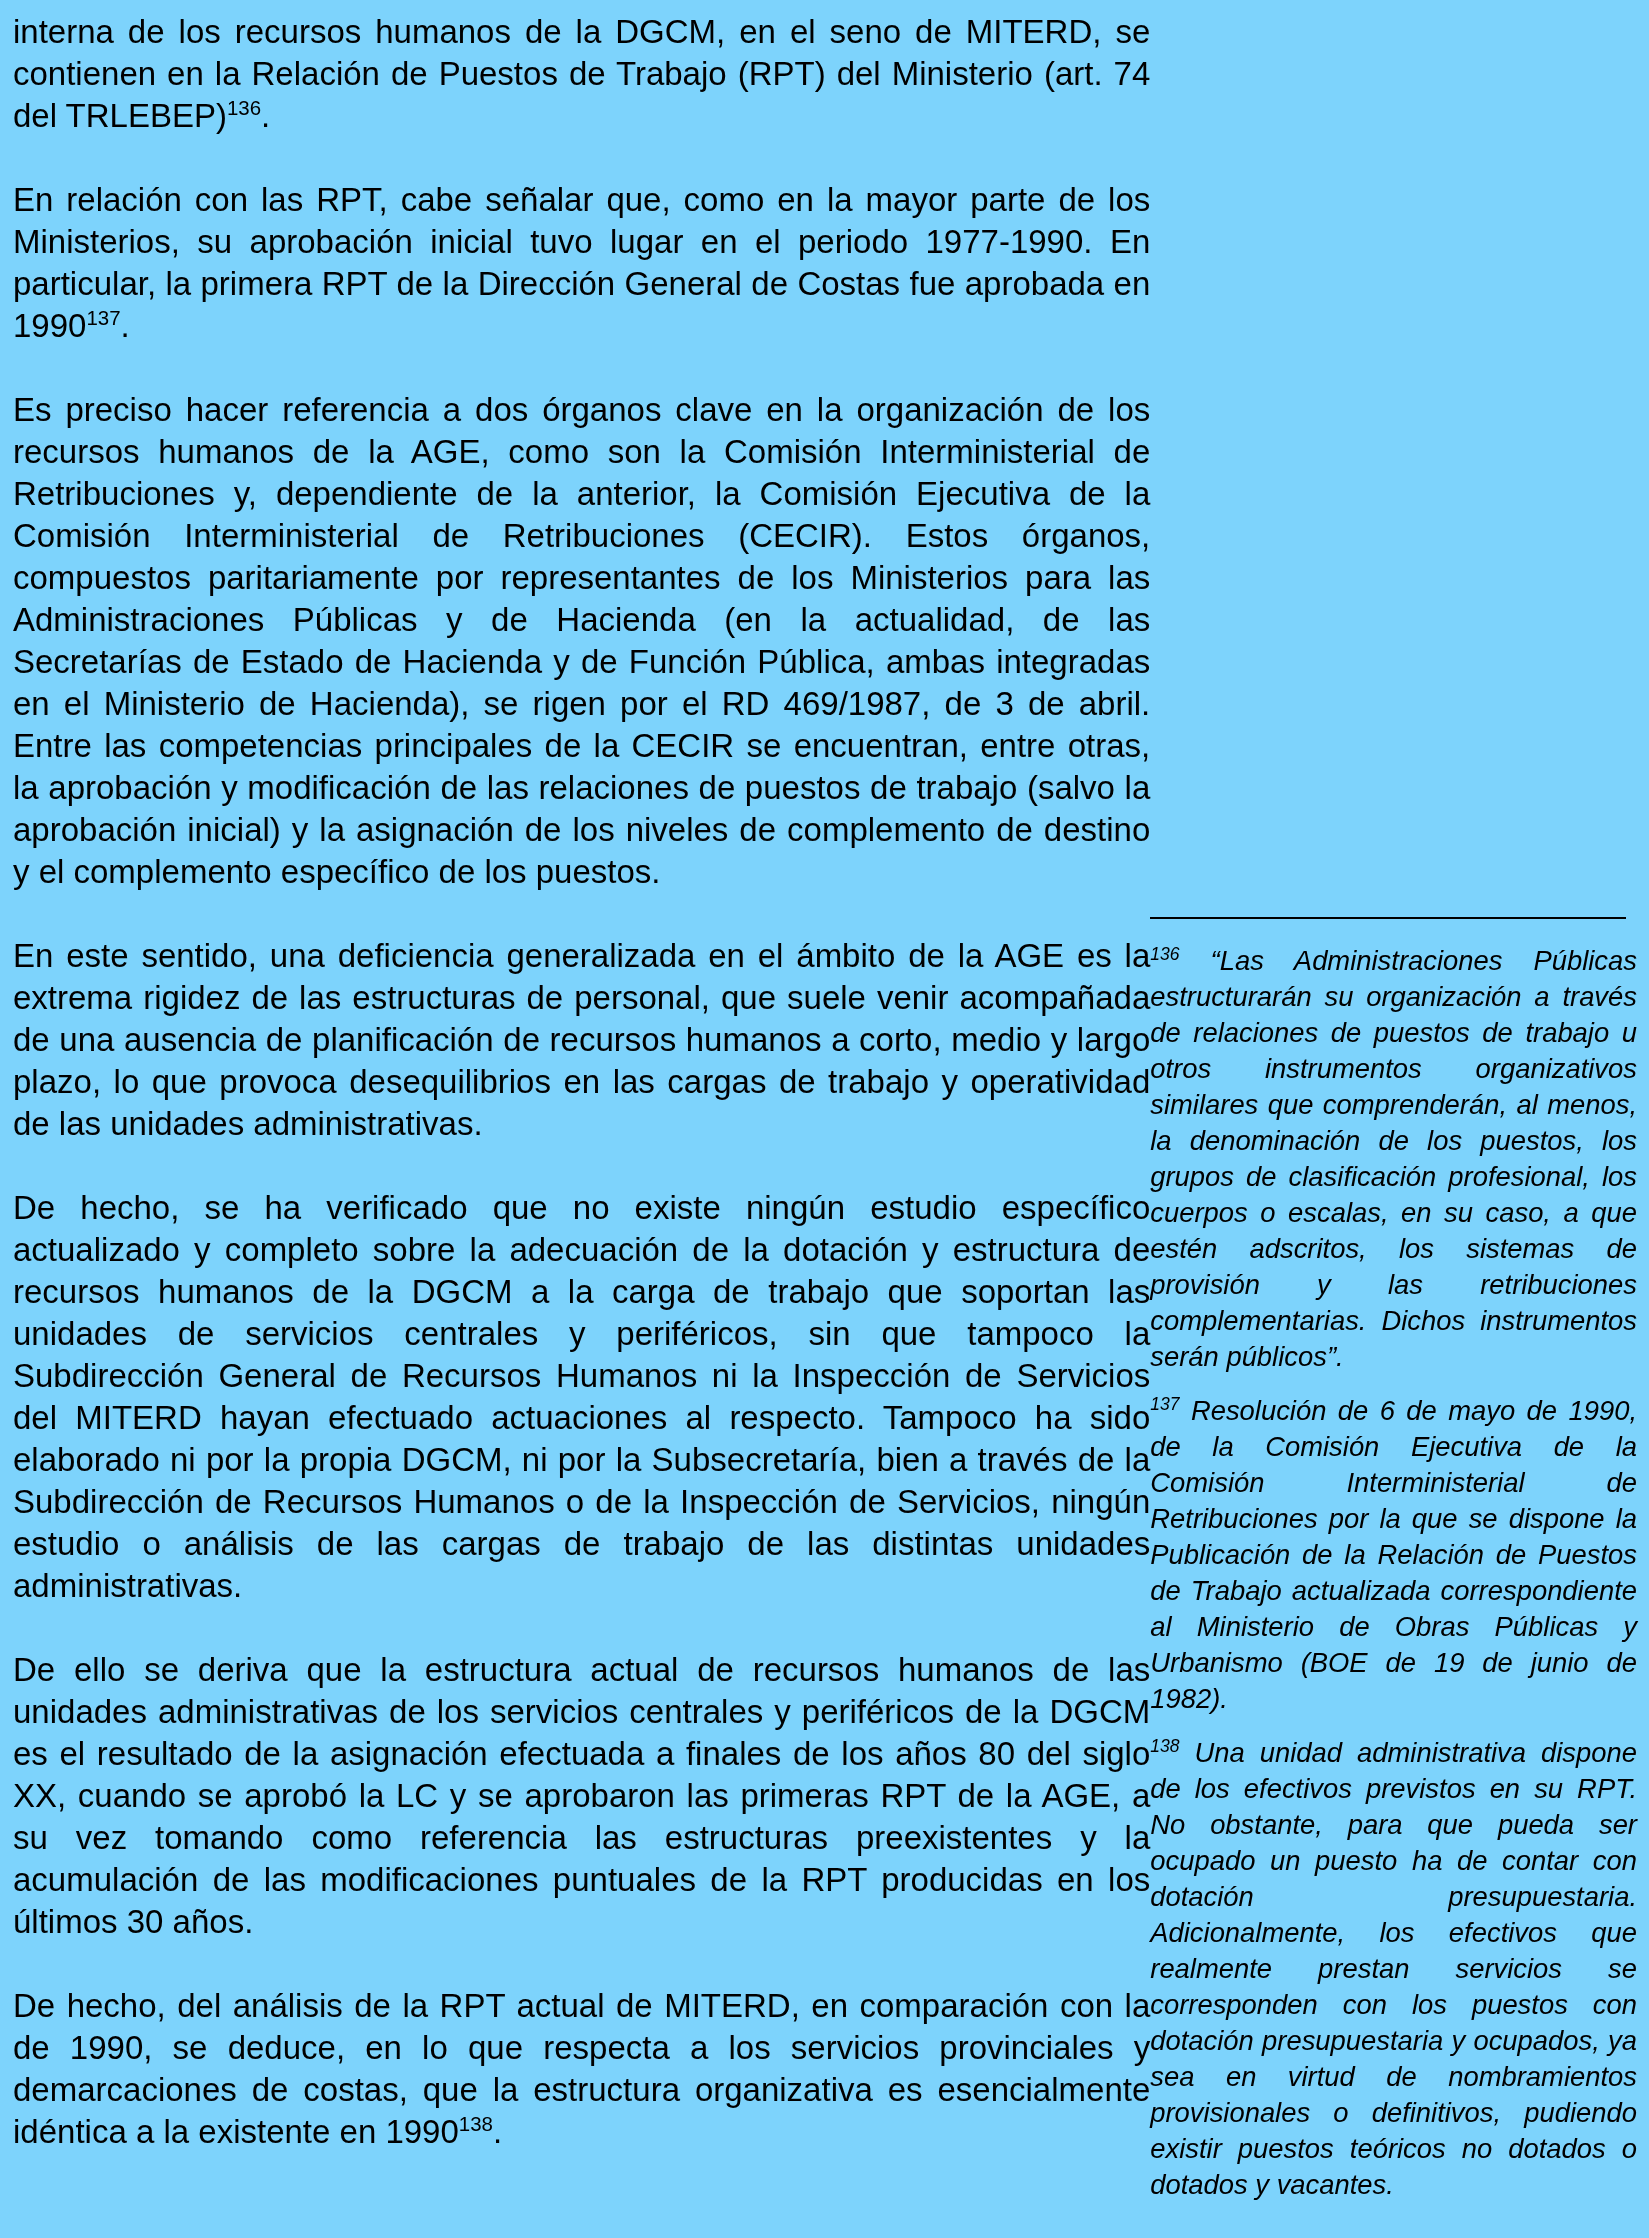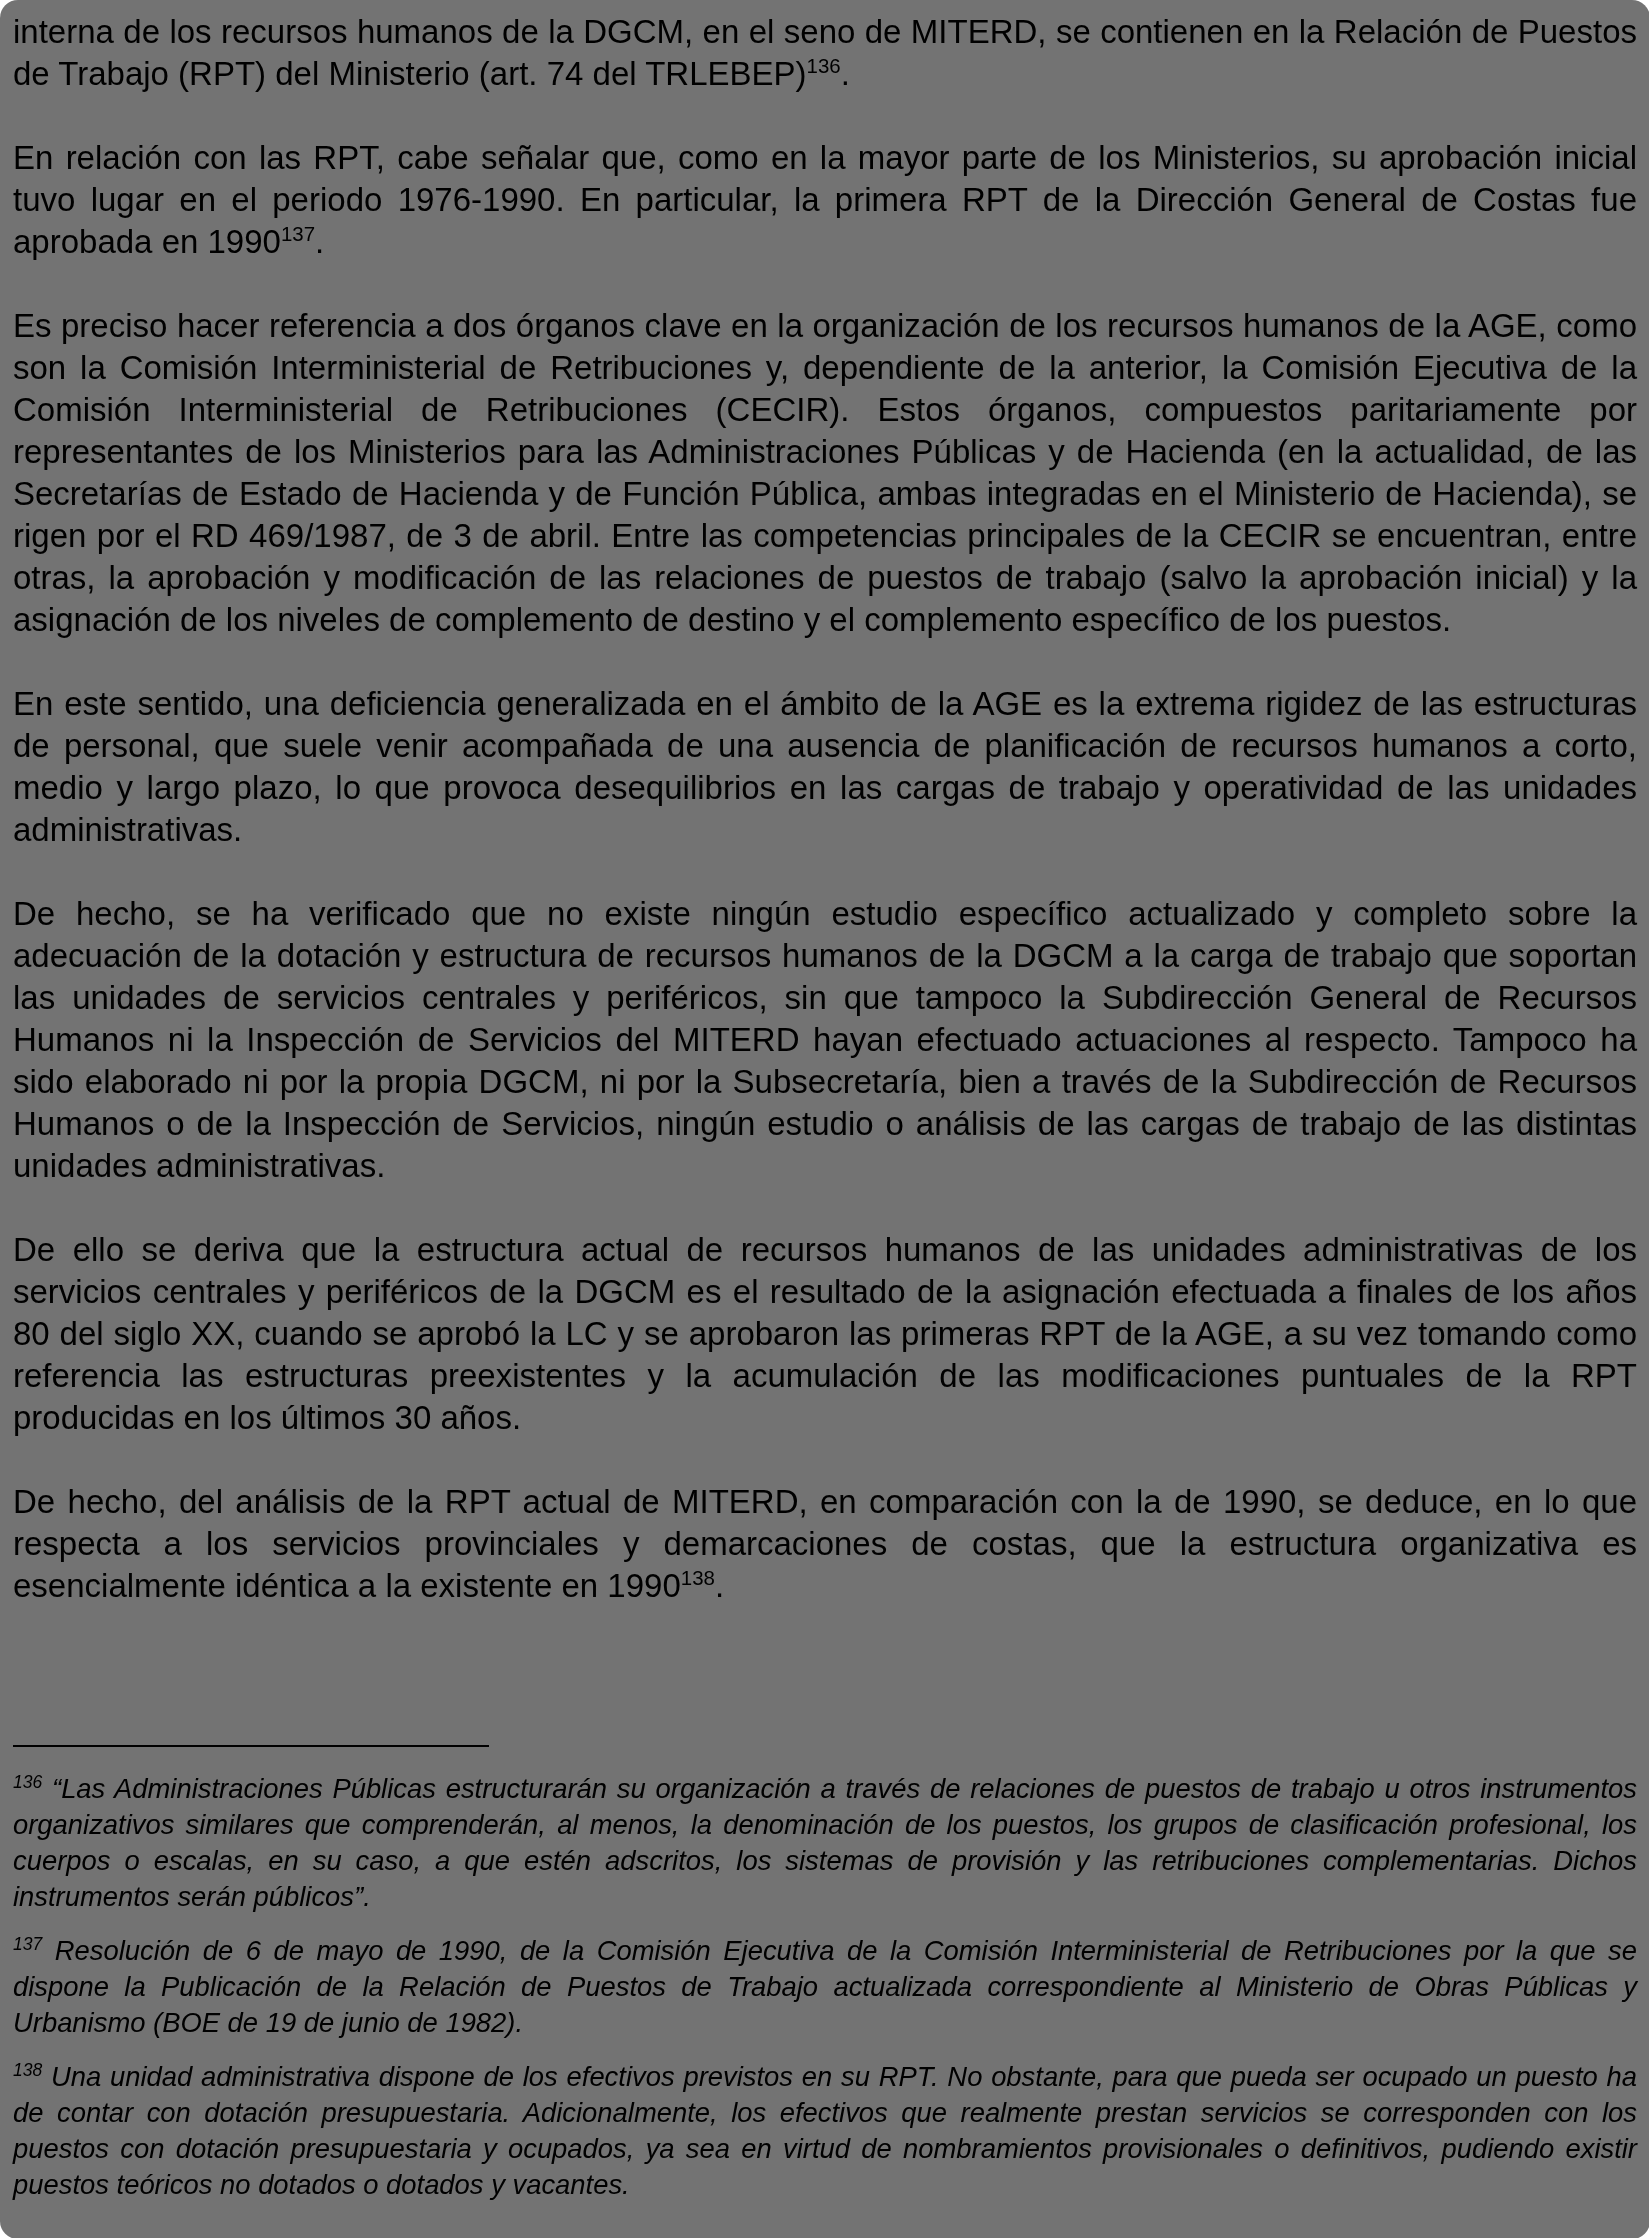--- a/index.html
+++ b/index.html
@@ -6,27 +6,25 @@
     margin: 0;
     padding: 0;
     background: #ffffff;
   }
   .page {
     position: relative;
     width: 1650px;
     height: 2239px;
     box-sizing: border-box;
     padding: 11.3px 13px 24px 13px;
-    background: #737373;
+    background: #7dd3fc;
     color: #000000;
     font-family: "Liberation Sans", "DejaVu Sans", sans-serif;
     display: flex;
-    flex-direction: column;
     overflow: hidden;
-    border-radius: 18px;
   }
   .body-text p {
     font-size: 33px;
     line-height: 42px;
     text-align: justify;
     margin: 0 0 42px 0;
   }
   .body-text p:last-child {
     margin-bottom: 12px;
   }
@@ -62,21 +60,21 @@
 </style>
 </head>
 <body>
 
 <div class="page">
 
   <main class="body-text">
 
     <p><span>interna de los recursos humanos de la DGCM, en el seno de MITERD, se contienen en la Relación de Puestos de Trabajo (RPT) del Ministerio (art. 74 del TRLEBEP)</span><sup class="fn-ref">136</sup><span>.</span></p>
 
-    <p><span>En relación con las RPT, cabe señalar que, como en la mayor parte de los Ministerios, su aprobación inicial tuvo lugar en el periodo 1976-1990. En particular, la primera RPT de la Dirección General de Costas fue aprobada en 1990</span><sup class="fn-ref">137</sup><span>.</span></p>
+    <p><span>En relación con las RPT, cabe señalar que, como en la mayor parte de los Ministerios, su aprobación inicial tuvo lugar en el periodo 1977-1990. En particular, la primera RPT de la Dirección General de Costas fue aprobada en 1990</span><sup class="fn-ref">137</sup><span>.</span></p>
 
     <p><span>Es preciso hacer referencia a dos órganos clave en la organización de los recursos humanos de la AGE, como son la Comisión Interministerial de Retribuciones y, dependiente de la anterior, la Comisión Ejecutiva de la Comisión Interministerial de Retribuciones (CECIR). Estos órganos, compuestos paritariamente por representantes de los Ministerios para las Administraciones Públicas y de Hacienda (en la actualidad, de las Secretarías de Estado de Hacienda y de Función Pública, ambas integradas en el Ministerio de Hacienda), se rigen por el RD 469/1987, de 3 de abril. Entre las competencias principales de la CECIR se encuentran, entre otras, la aprobación y modificación de las relaciones de puestos de trabajo (salvo la aprobación inicial) y la asignación de los niveles de complemento de destino y el complemento específico de los puestos.</span></p>
 
     <p><span>En este sentido, una deficiencia generalizada en el ámbito de la AGE es la extrema rigidez de las estructuras de personal, que suele venir acompañada de una ausencia de planificación de recursos humanos a corto, medio y largo plazo, lo que provoca desequilibrios en las cargas de trabajo y operatividad de las unidades administrativas.</span></p>
 
     <p><span>De hecho, se ha verificado que no existe ningún estudio específico actualizado y completo sobre la adecuación de la dotación y estructura de recursos humanos de la DGCM a la carga de trabajo que soportan las unidades de servicios centrales y periféricos, sin que tampoco la Subdirección General de Recursos Humanos ni la Inspección de Servicios del MITERD hayan efectuado actuaciones al respecto. Tampoco ha sido elaborado ni por la propia DGCM, ni por la Subsecretaría, bien a través de la Subdirección de Recursos Humanos o de la Inspección de Servicios, ningún estudio o análisis de las cargas de trabajo de las distintas unidades administrativas.</span></p>
 
     <p><span>De ello se deriva que la estructura actual de recursos humanos de las unidades administrativas de los servicios centrales y periféricos de la DGCM es el resultado de la asignación efectuada a finales de los años 80 del siglo XX, cuando se aprobó la LC y se aprobaron las primeras RPT de la AGE, a su vez tomando como referencia las estructuras preexistentes y la acumulación de las modificaciones puntuales de la RPT producidas en los últimos 30 años.</span></p>
 
     <p><span>De hecho, del análisis de la RPT actual de MITERD, en comparación con la de 1990, se deduce, en lo que respecta a los servicios provinciales y demarcaciones de costas, que la estructura organizativa es esencialmente idéntica a la existente en 1990</span><sup class="fn-ref">138</sup><span>.</span></p>

